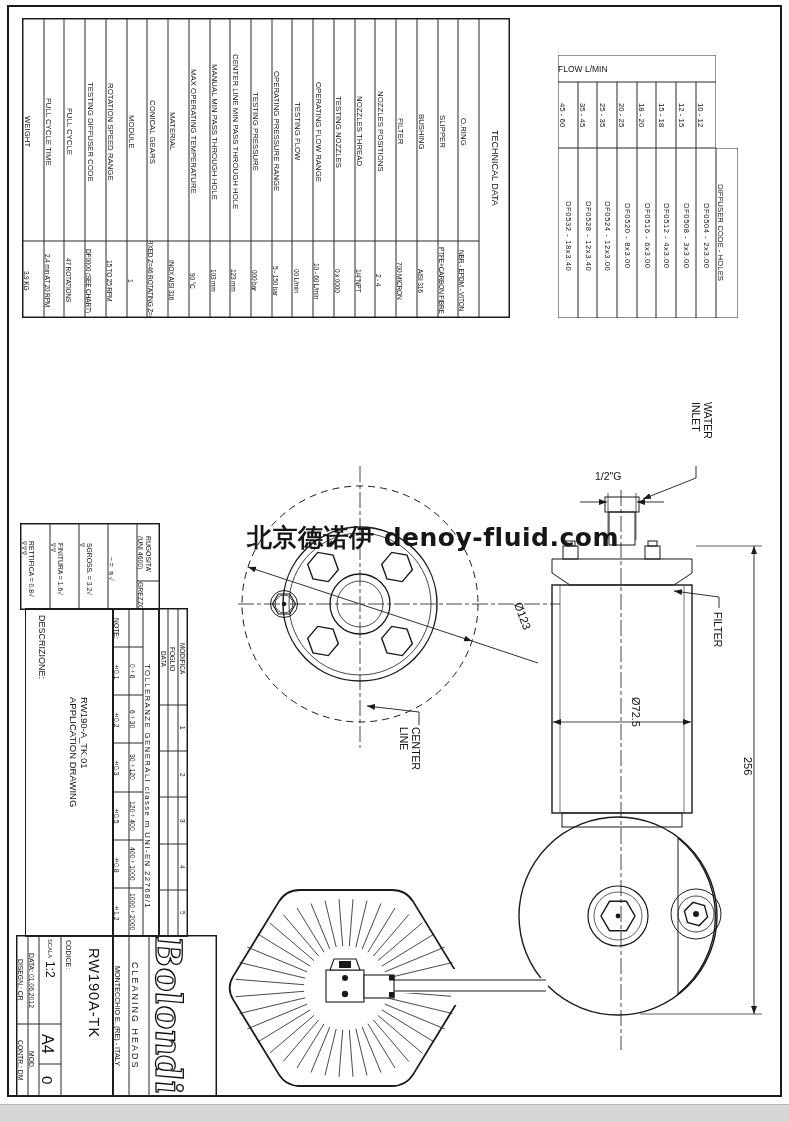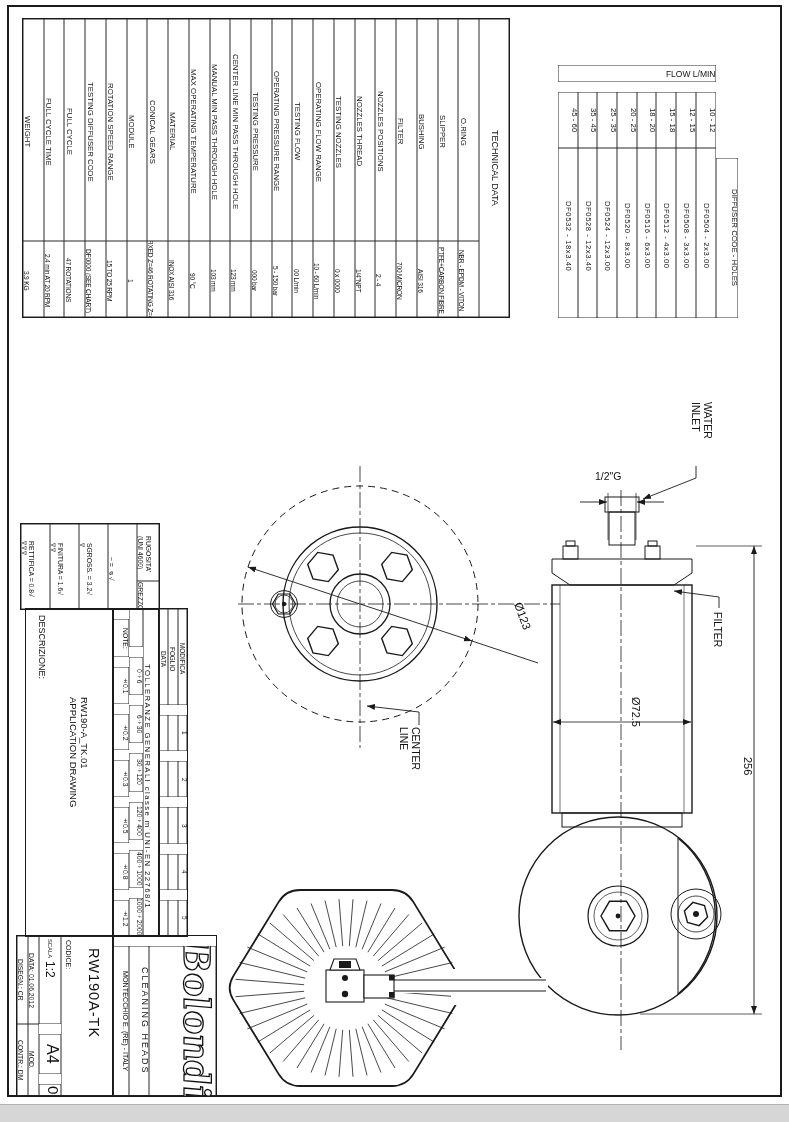--- a/index.html
+++ b/index.html
@@ -4,21 +4,21 @@
 <style>
   html,body{margin:0;padding:0;background:#fff;}
   .page{position:relative;width:789px;height:1122px;background:#fff;overflow:hidden;
         font-family:"Liberation Sans",sans-serif;color:#111;}
   .frame{position:absolute;inset:5px 7px 25px 7px;border:2px solid #1a1a1a;}
   .graybar{position:absolute;left:0;top:1104px;width:789px;height:18px;background:#d6d6d6;border-top:1px solid #b5b5b5;}
   svg{position:absolute;left:0;top:0;}
   .vt{writing-mode:vertical-rl;text-orientation:mixed;display:inline-block;line-height:1.08;white-space:nowrap;}
   .vline{display:block;}
   .cell{box-shadow:inset 0 0 0 0.5px #2a2a2a;display:flex;align-items:center;justify-content:flex-start;overflow:hidden;}
-  .cc{justify-content:flex-end;margin-top:10px;}
+  .cc{justify-content:flex-start;}
   
   #tech{position:absolute;left:22px;top:18px;width:486px;height:298px;border:1.2px solid #1a1a1a;
         display:grid;grid-template-columns:repeat(22,1fr) 30px;grid-template-rows:222px 1fr;}
   .tlab{font-size:7.8px;padding-top:3px;}
   .tval{font-size:6.6px;letter-spacing:-0.2px;padding-top:3px;}
   #tech .hd{grid-column:23;grid-row:1/3;font-size:9px;justify-content:center;align-items:center;display:flex;}
   
   #flow{position:absolute;left:558px;top:55px;width:180px;height:263px;
         display:grid;grid-template-columns:repeat(8,19.7px) 22px;grid-template-rows:27px 66px auto;}
   #flow .fh{grid-column:1/9;grid-row:1;font-size:8.5px;}
@@ -187,20 +187,21 @@
           <circle cx="345" cy="994" r="3.2" fill="#1a1a1a" stroke="none"></circle>
           <rect x="364" y="975" width="30" height="23" fill="#fff"></rect>
           <rect x="389" y="975" width="5.5" height="5.5" fill="#1a1a1a" stroke="none"></rect>
           <rect x="389" y="992" width="5.5" height="5.5" fill="#1a1a1a" stroke="none"></rect>
         </g>
       </g>
       <path d="M419,725 L419,712 L367,706" stroke-width="0.9" marker-end="url(#arr)"></path>
     </g>
   </svg>
 
+  <div id="watermark">北京德诺伊 denoy-fluid.com</div>
 
   <div id="tech">
     <div class="cell hd">
       <span class="vt">TECHNICAL DATA</span>
     </div>
   <div class="cell tlab" style="grid-column:22;grid-row:1">
         <span class="vt">O.RING</span>
       </div>
       <div class="cell tval" style="grid-column:22;grid-row:2">
         <span class="vt">NBR - EPDM - VITON</span>

